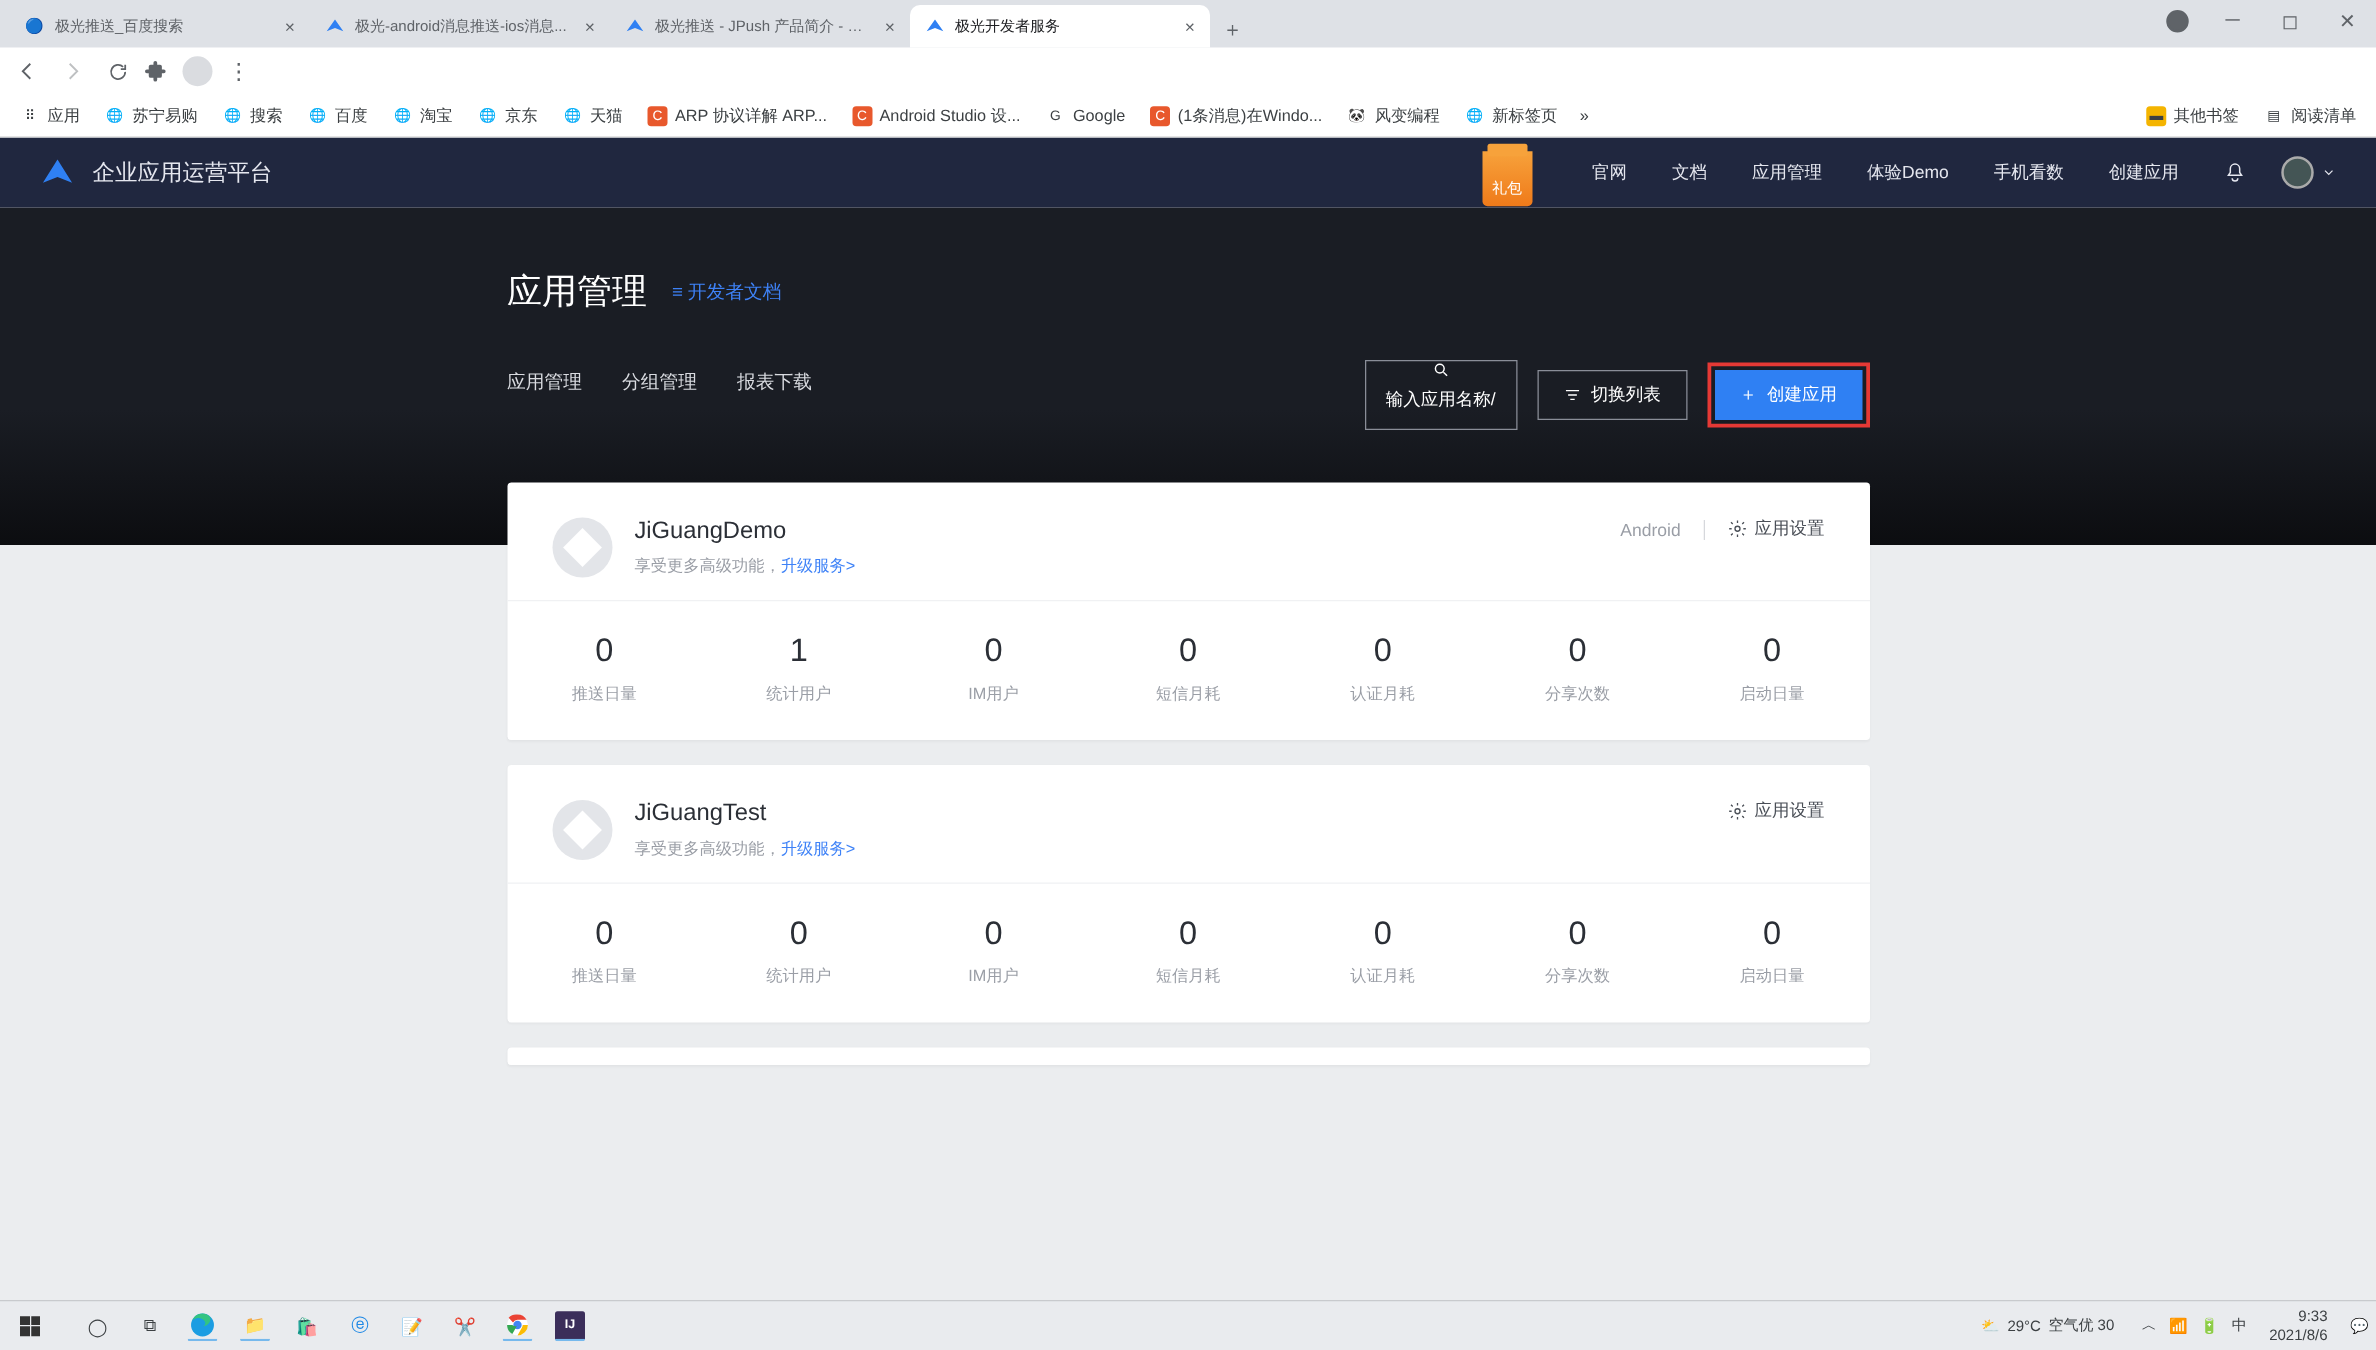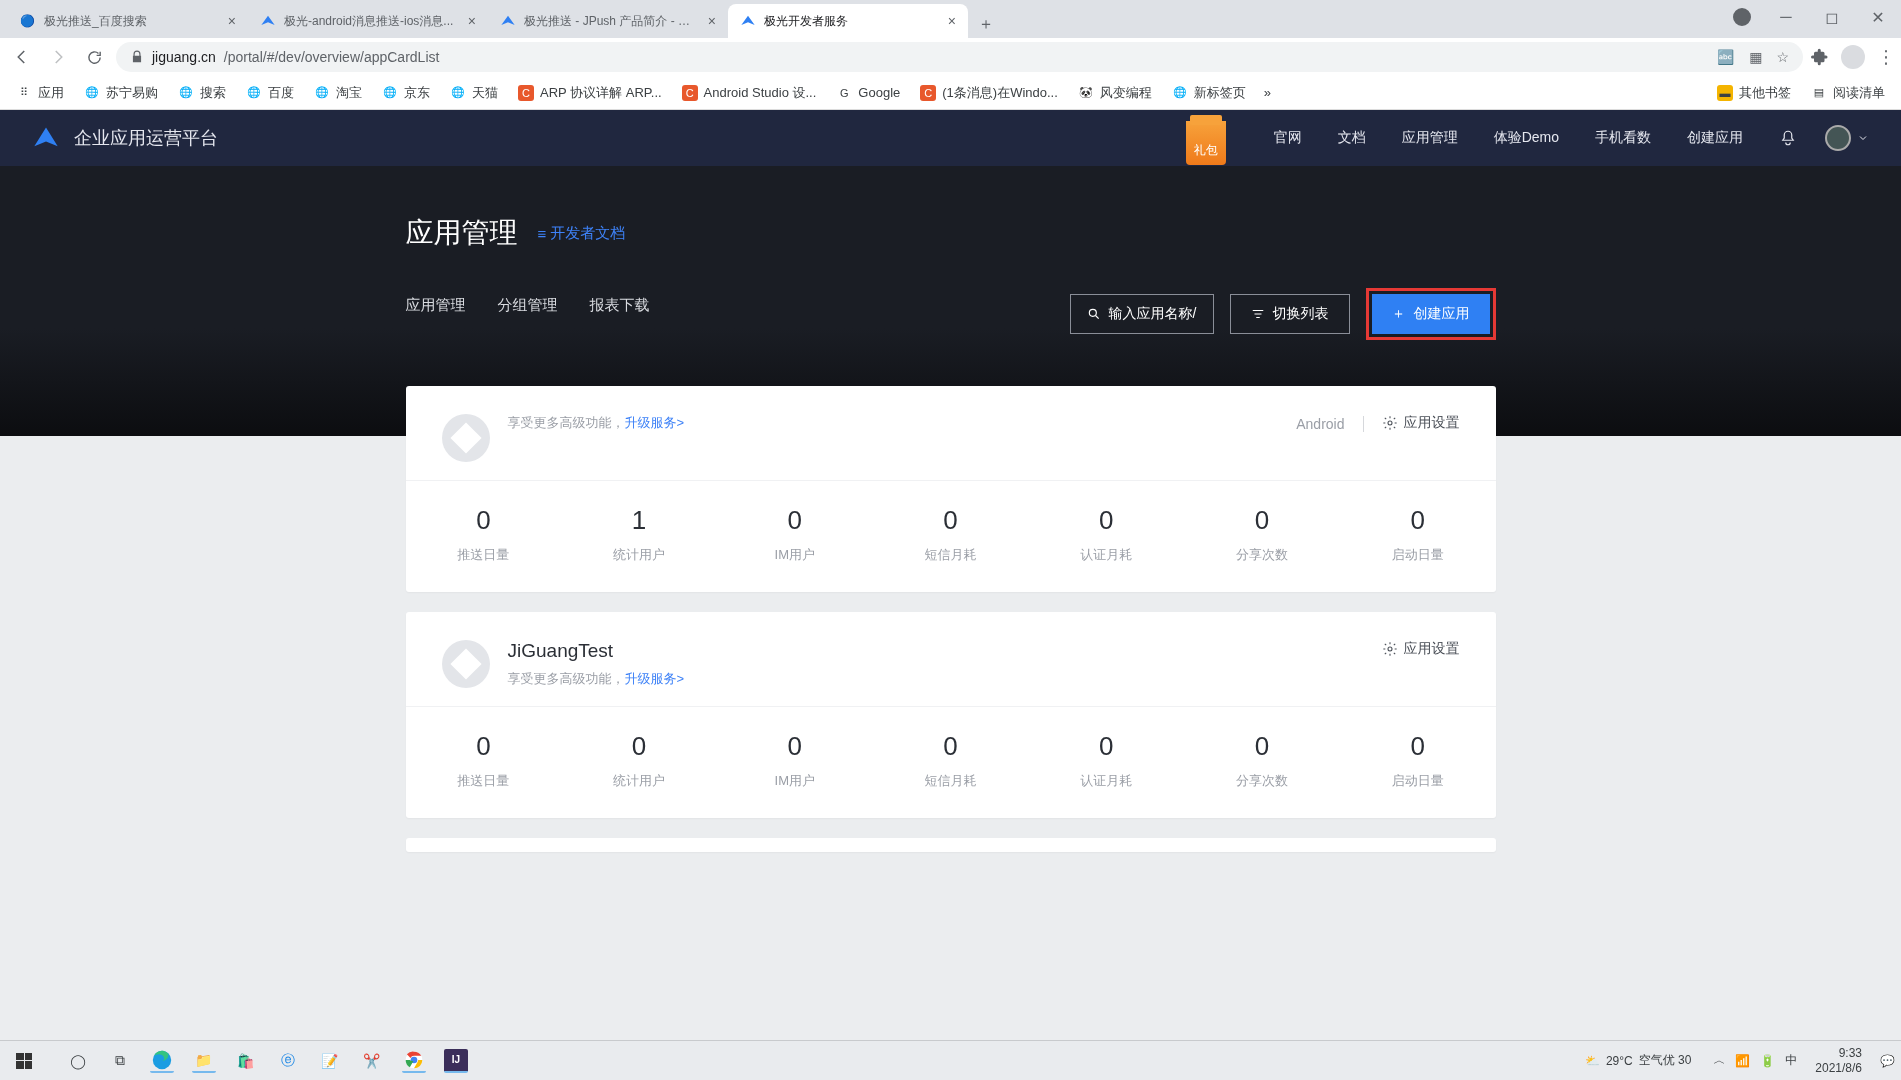--- a/index.html
+++ b/index.html
@@ -47,21 +47,21 @@
   .nav-caret { margin-left: 6px; }
 
   .hero { background: linear-gradient(180deg, #1a1d24 0%, #1a1d24 60%, #0c0d10 100%); height: 270px; padding: 48px 0 0 0; position: relative; }
   .hero-inner { width: 1090px; margin: 0 auto; }
   .hero-title-row { display: flex; align-items: center; gap: 20px; }
   .hero-title { color: #fff; font-size: 28px; font-weight: 500; }
   .hero-doc-link { color: #3e82f7; font-size: 15px; display: flex; align-items: center; gap: 4px; }
   .sub-tabs { display: flex; gap: 32px; margin-top: 44px; color: #d9dbe0; font-size: 15px; align-items: center; }
   .sub-tab { cursor: pointer; padding-bottom: 4px; }
   .hero-actions { position: absolute; right: calc((100% - 1090px)/2); top: 122px; display: flex; gap: 16px; align-items: center; }
-  .search-box { display: flex; align-items: center; border: 1px solid #8a8e98; height: 40px; padding: 0 16px; color: #fff; gap: 8px; font-size: 14px; background: transparent; }
+  .search-box { display: flex; align-items: center; border: 1px solid #8a8e98; height: 56px; padding: 0 16px; color: #fff; gap: 8px; font-size: 14px; background: transparent; flex-direction: column; }
   .switch-btn { display: flex; align-items: center; border: 1px solid #8a8e98; height: 40px; padding: 0 20px; color: #fff; gap: 8px; font-size: 14px; cursor: pointer; }
   .create-btn-wrap { border: 3px solid #e53935; padding: 3px; }
   .create-btn { display: flex; align-items: center; justify-content: center; background: #2f80f3; height: 40px; width: 118px; color: #fff; gap: 8px; font-size: 14px; cursor: pointer; }
 
   .cards-area { width: 1090px; margin: -50px auto 0; position: relative; z-index: 1; }
   .app-card { background: #fff; border-radius: 3px; margin-bottom: 20px; padding: 0; box-shadow: 0 1px 2px rgba(0,0,0,0.04); }
   .card-head { display: flex; align-items: flex-start; padding: 28px 36px 18px; }
   .app-avatar { width: 48px; height: 48px; border-radius: 50%; background: #e3e5e9; display: flex; align-items: center; justify-content: center; margin-right: 18px; position: relative; }
   .app-avatar::after { content:""; position:absolute; width:22px; height:22px; background:#fff; transform:rotate(45deg); }
   .app-info { flex: 1; }
@@ -149,34 +149,20 @@
     <div class="nav-btn" style="opacity:.4">
         <svg width="18" height="18" viewBox="0 0 24 24">
           <path fill="none" stroke="#5f6368" stroke-width="2" d="M9 4 L17 12 L9 20"></path>
         </svg>
       </div>
     <div class="nav-btn">
         <svg width="17" height="17" viewBox="0 0 24 24">
           <path fill="none" stroke="#5f6368" stroke-width="2" d="M20 12 A8 8 0 1 1 17.6 6.4 M20 4 V9 H15"></path>
         </svg>
       </div>
-    <div class="addr-bar">
-      <span>
-          <svg width="14" height="14" viewBox="0 0 24 24">
-            <path fill="#5f6368" d="M6 10V7a6 6 0 0112 0v3h1v11H5V10h1zm2 0h8V7a4 4 0 00-8 0v3z"></path>
-          </svg>
-        </span>
-      <span style="color:#202124">jiguang.cn</span>
-        <span class="url-text" style="color:#5f6368">/portal/#/dev/overview/appCardList</span>
-      <div class="addr-icons">
-        <span>🔤</span>
-        <span>▦</span>
-        <span>☆</span>
-      </div>
-    </div>
     <div class="ext-row">
       <span>
           <svg width="18" height="18" viewBox="0 0 24 24">
             <path fill="#5f6368" d="M20 10h-2V7a2 2 0 00-2-2h-3V3a2 2 0 10-4 0v2H6a2 2 0 00-2 2v3H2a2 2 0 100 4h2v3a2 2 0 002 2h3v2a2 2 0 104 0v-2h3a2 2 0 002-2v-3h2a2 2 0 100-4z"></path>
           </svg>
         </span>
       <div class="avatar-chrome"></div>
       <span class="menu-dots">⋮</span>
     </div>
   </div>
@@ -319,20 +305,21 @@
       </div>
     </div>
   </div>
 
   <div class="cards-area">
 
     <div class="app-card">
       <div class="card-head">
         <div class="app-avatar"></div>
         <div class="app-info">
+          <div class="app-name">JiGuangDemo</div>
           <div class="app-sub">
             <span>享受更多高级功能，</span><span class="upgrade-link">升级服务&gt;</span>
           </div>
         </div>
         <div class="card-side">
           <span>Android</span>
           <span class="divider-v"></span>
           <div class="settings-link">
             <span>
                 <svg class="gear-icon" viewBox="0 0 24 24">

